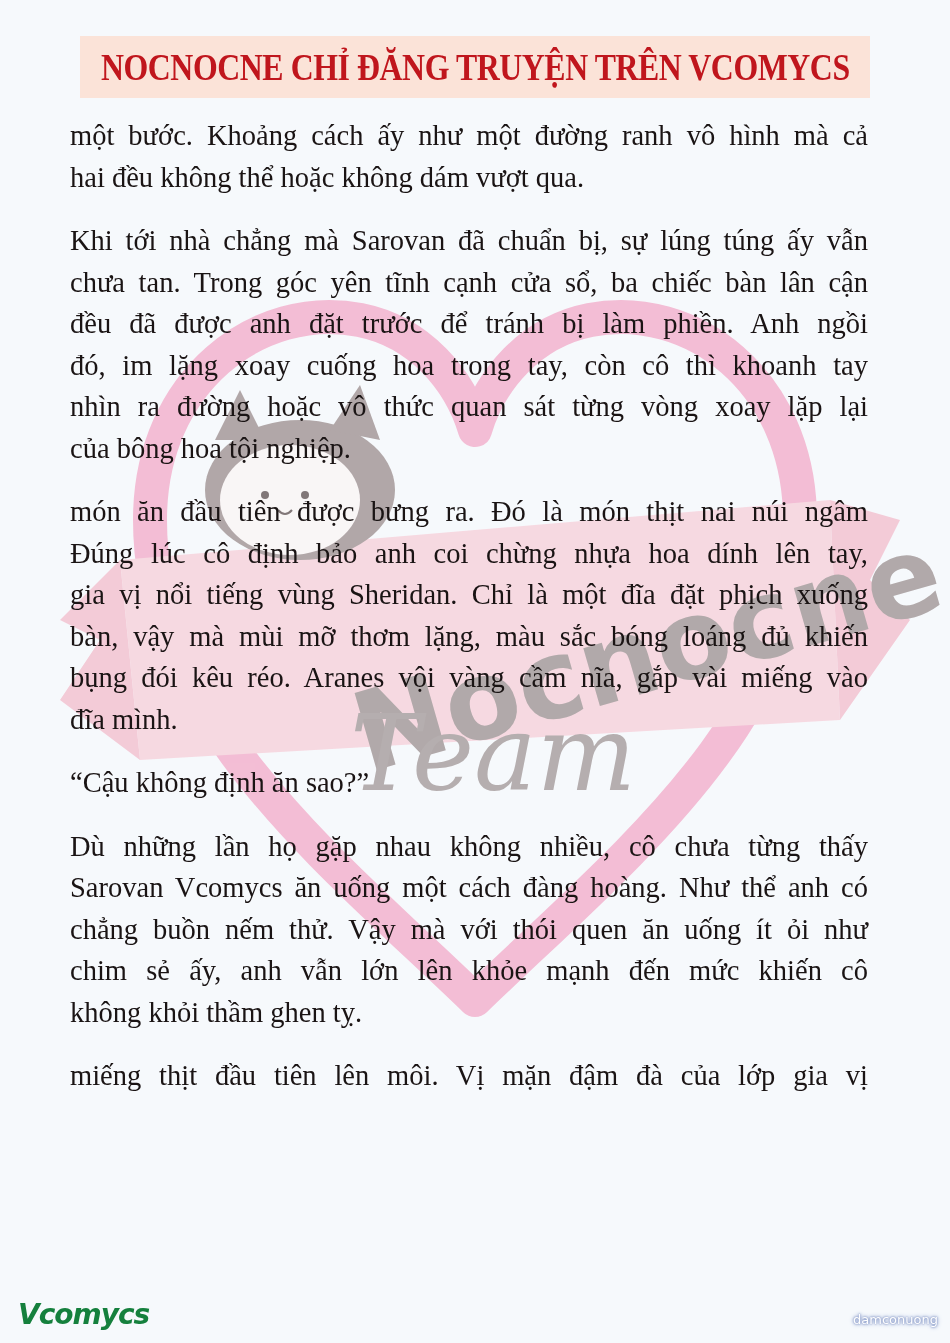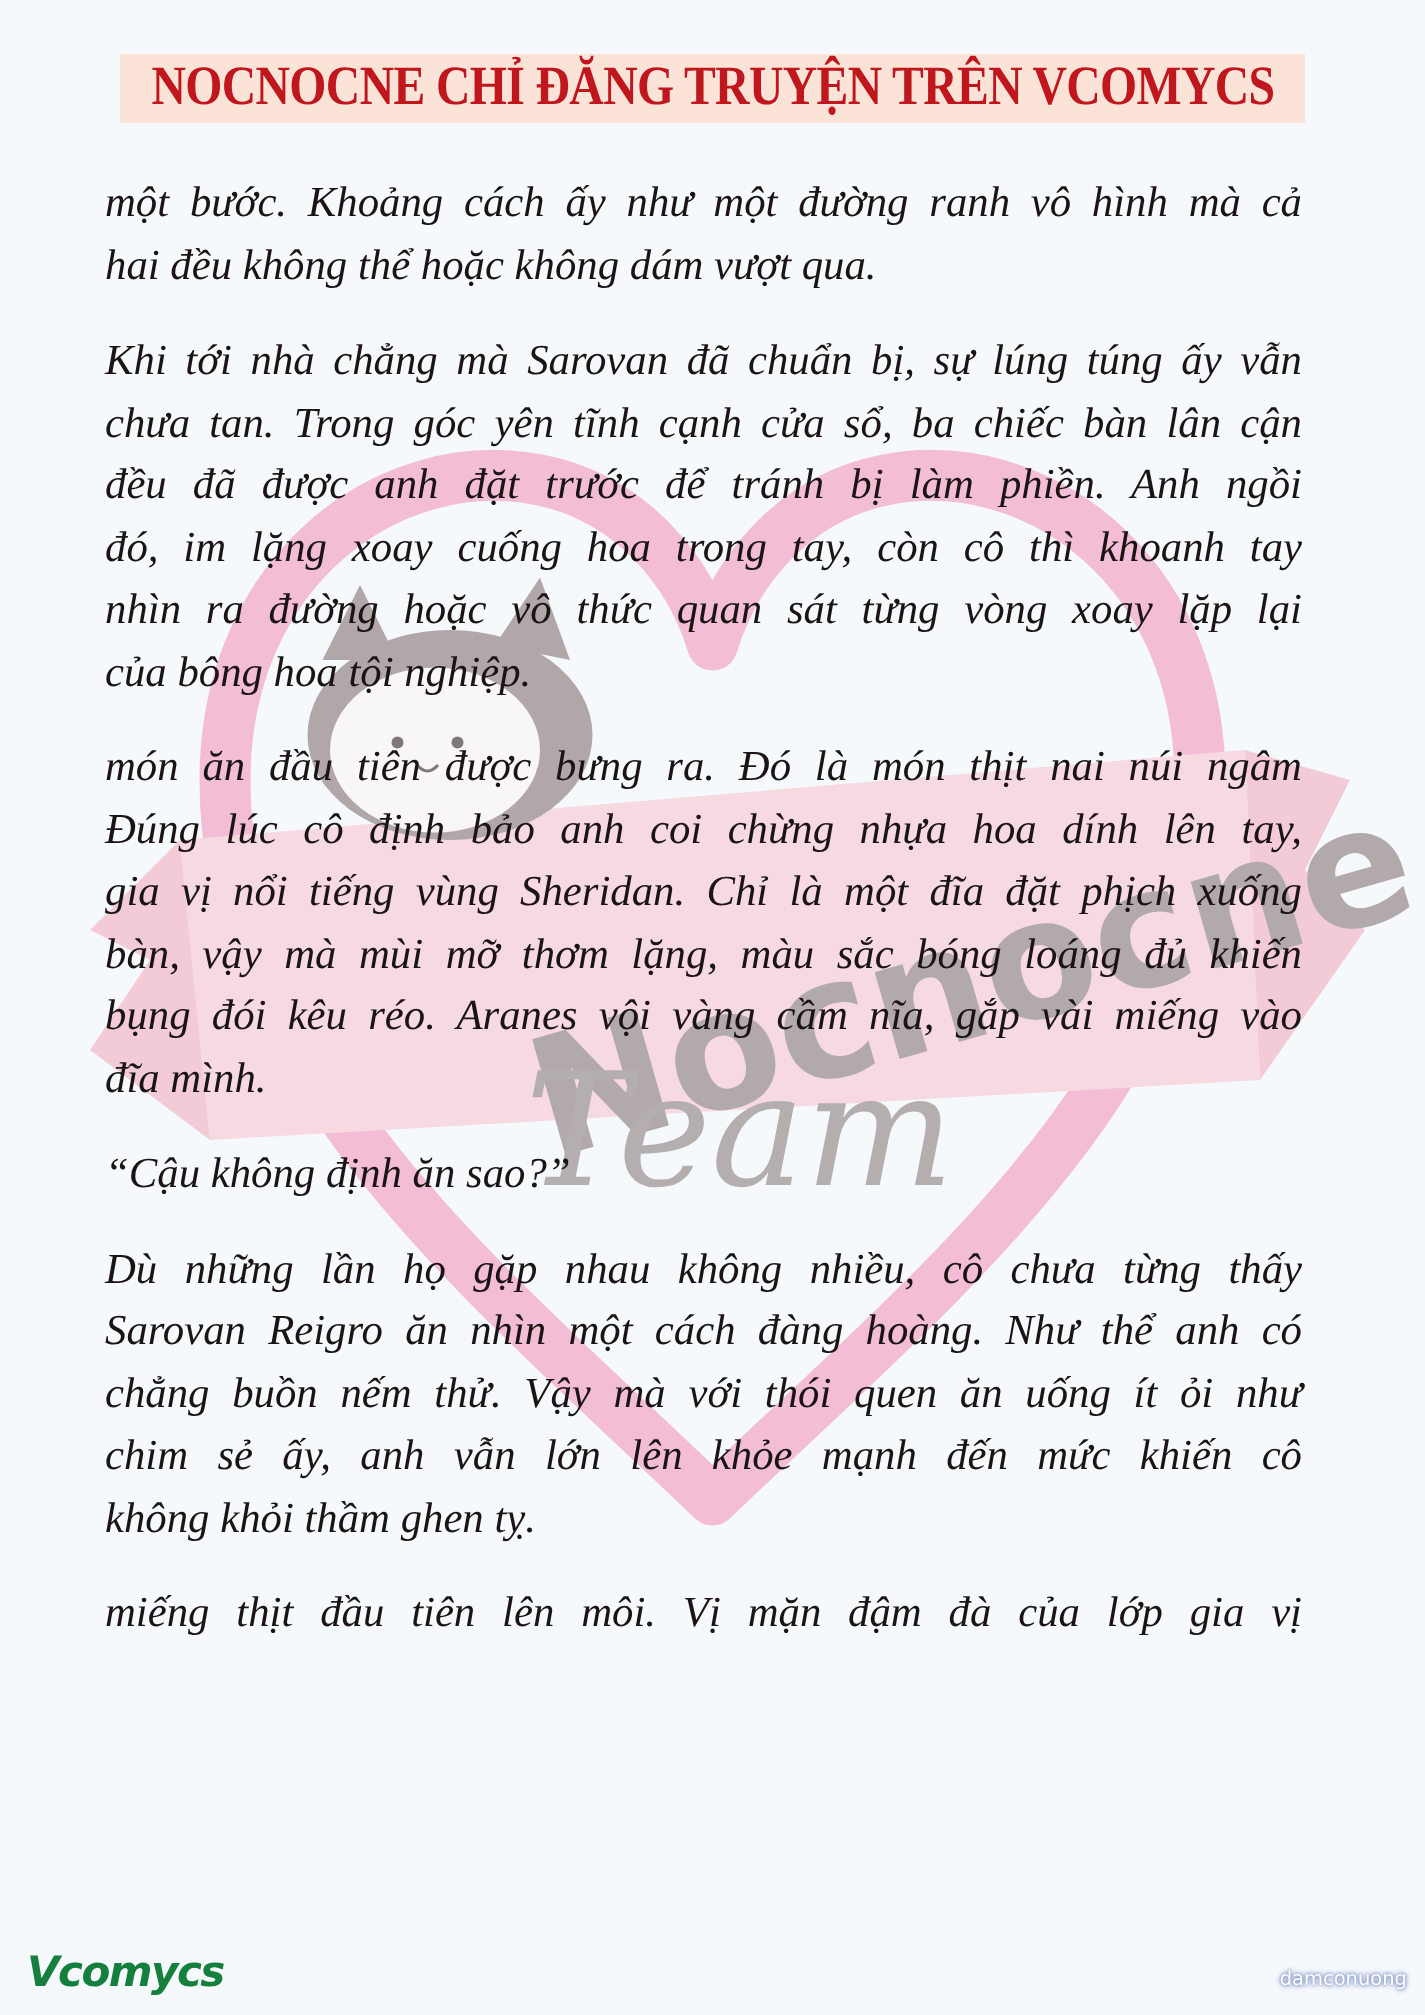--- a/index.html
+++ b/index.html
@@ -4,31 +4,31 @@
 <style>
   html, body { margin:0; padding:0; }
   body {
     width:950px; height:1343px; overflow:hidden; position:relative;
     background:#f6f9fc;
     font-family:"Liberation Serif", "DejaVu Serif", serif;
     color:#1a1414;
   }
   .watermark { position:absolute; left:0; top:0; width:950px; height:1343px; pointer-events:none; z-index:0; }
   .banner {
-    position:absolute; left:80px; top:36px; width:790px; height:46px;
+    position:absolute; left:80px; top:36px; width:790px; height:62px;
     background:#fbe3d8; z-index:1;
-    display:flex; justify-content:center;
+    display:flex; align-items:center; justify-content:center;
   }
   .banner span {
     font-family:"Liberation Serif", serif; font-weight:bold;
     font-size:37px; color:#c0161d; letter-spacing:-0.5px;
     transform:scaleX(0.86); white-space:nowrap;
   }
   .content { position:absolute; left:70px; top:115px; width:812px; z-index:2; }
-  .para { margin:0 14px 22px 0;font-style:italic; }
+  .para { margin:0 14px 22px 0; }
   .line {
     display:block; font-size:28.5px; line-height:41.5px; height:41.5px;
     white-space:nowrap; text-align:justify; text-align-last:justify;
   }
   .line.last { text-align-last:left; }
   .footer-logo { position:absolute; left:18px; top:1298px; z-index:2; }
   .footer-logo span {
     font-family:"DejaVu Sans", sans-serif; font-style:italic; font-weight:bold;
     font-size:28px; color:#15803d; letter-spacing:-1px;
   }
@@ -87,21 +87,21 @@
     <span class="line">gia vị nổi tiếng vùng Sheridan. Chỉ là một đĩa đặt phịch xuống</span>
     <span class="line">bàn, vậy mà mùi mỡ thơm lặng, màu sắc bóng loáng đủ khiến</span>
     <span class="line">bụng đói kêu réo. Aranes vội vàng cầm nĩa, gắp vài miếng vào</span>
     <span class="line last">đĩa mình.</span>
   </div>
   <div class="para">
     <span class="line last">“Cậu không định ăn sao?”</span>
   </div>
   <div class="para">
     <span class="line">Dù những lần họ gặp nhau không nhiều, cô chưa từng thấy</span>
-    <span class="line">Sarovan Reigro ăn nhìn một cách đàng hoàng. Như thể anh có</span>
+    <span class="line">Sarovan Vcomycs ăn uống một cách đàng hoàng. Như thể anh có</span>
     <span class="line">chẳng buồn nếm thử. Vậy mà với thói quen ăn uống ít ỏi như</span>
     <span class="line">chim sẻ ấy, anh vẫn lớn lên khỏe mạnh đến mức khiến cô</span>
     <span class="line last">không khỏi thầm ghen tỵ.</span>
   </div>
   <div class="para">
     <span class="line">miếng thịt đầu tiên lên môi. Vị mặn đậm đà của lớp gia vị</span>
   </div>
 </div>
 
 <div class="footer-logo">

